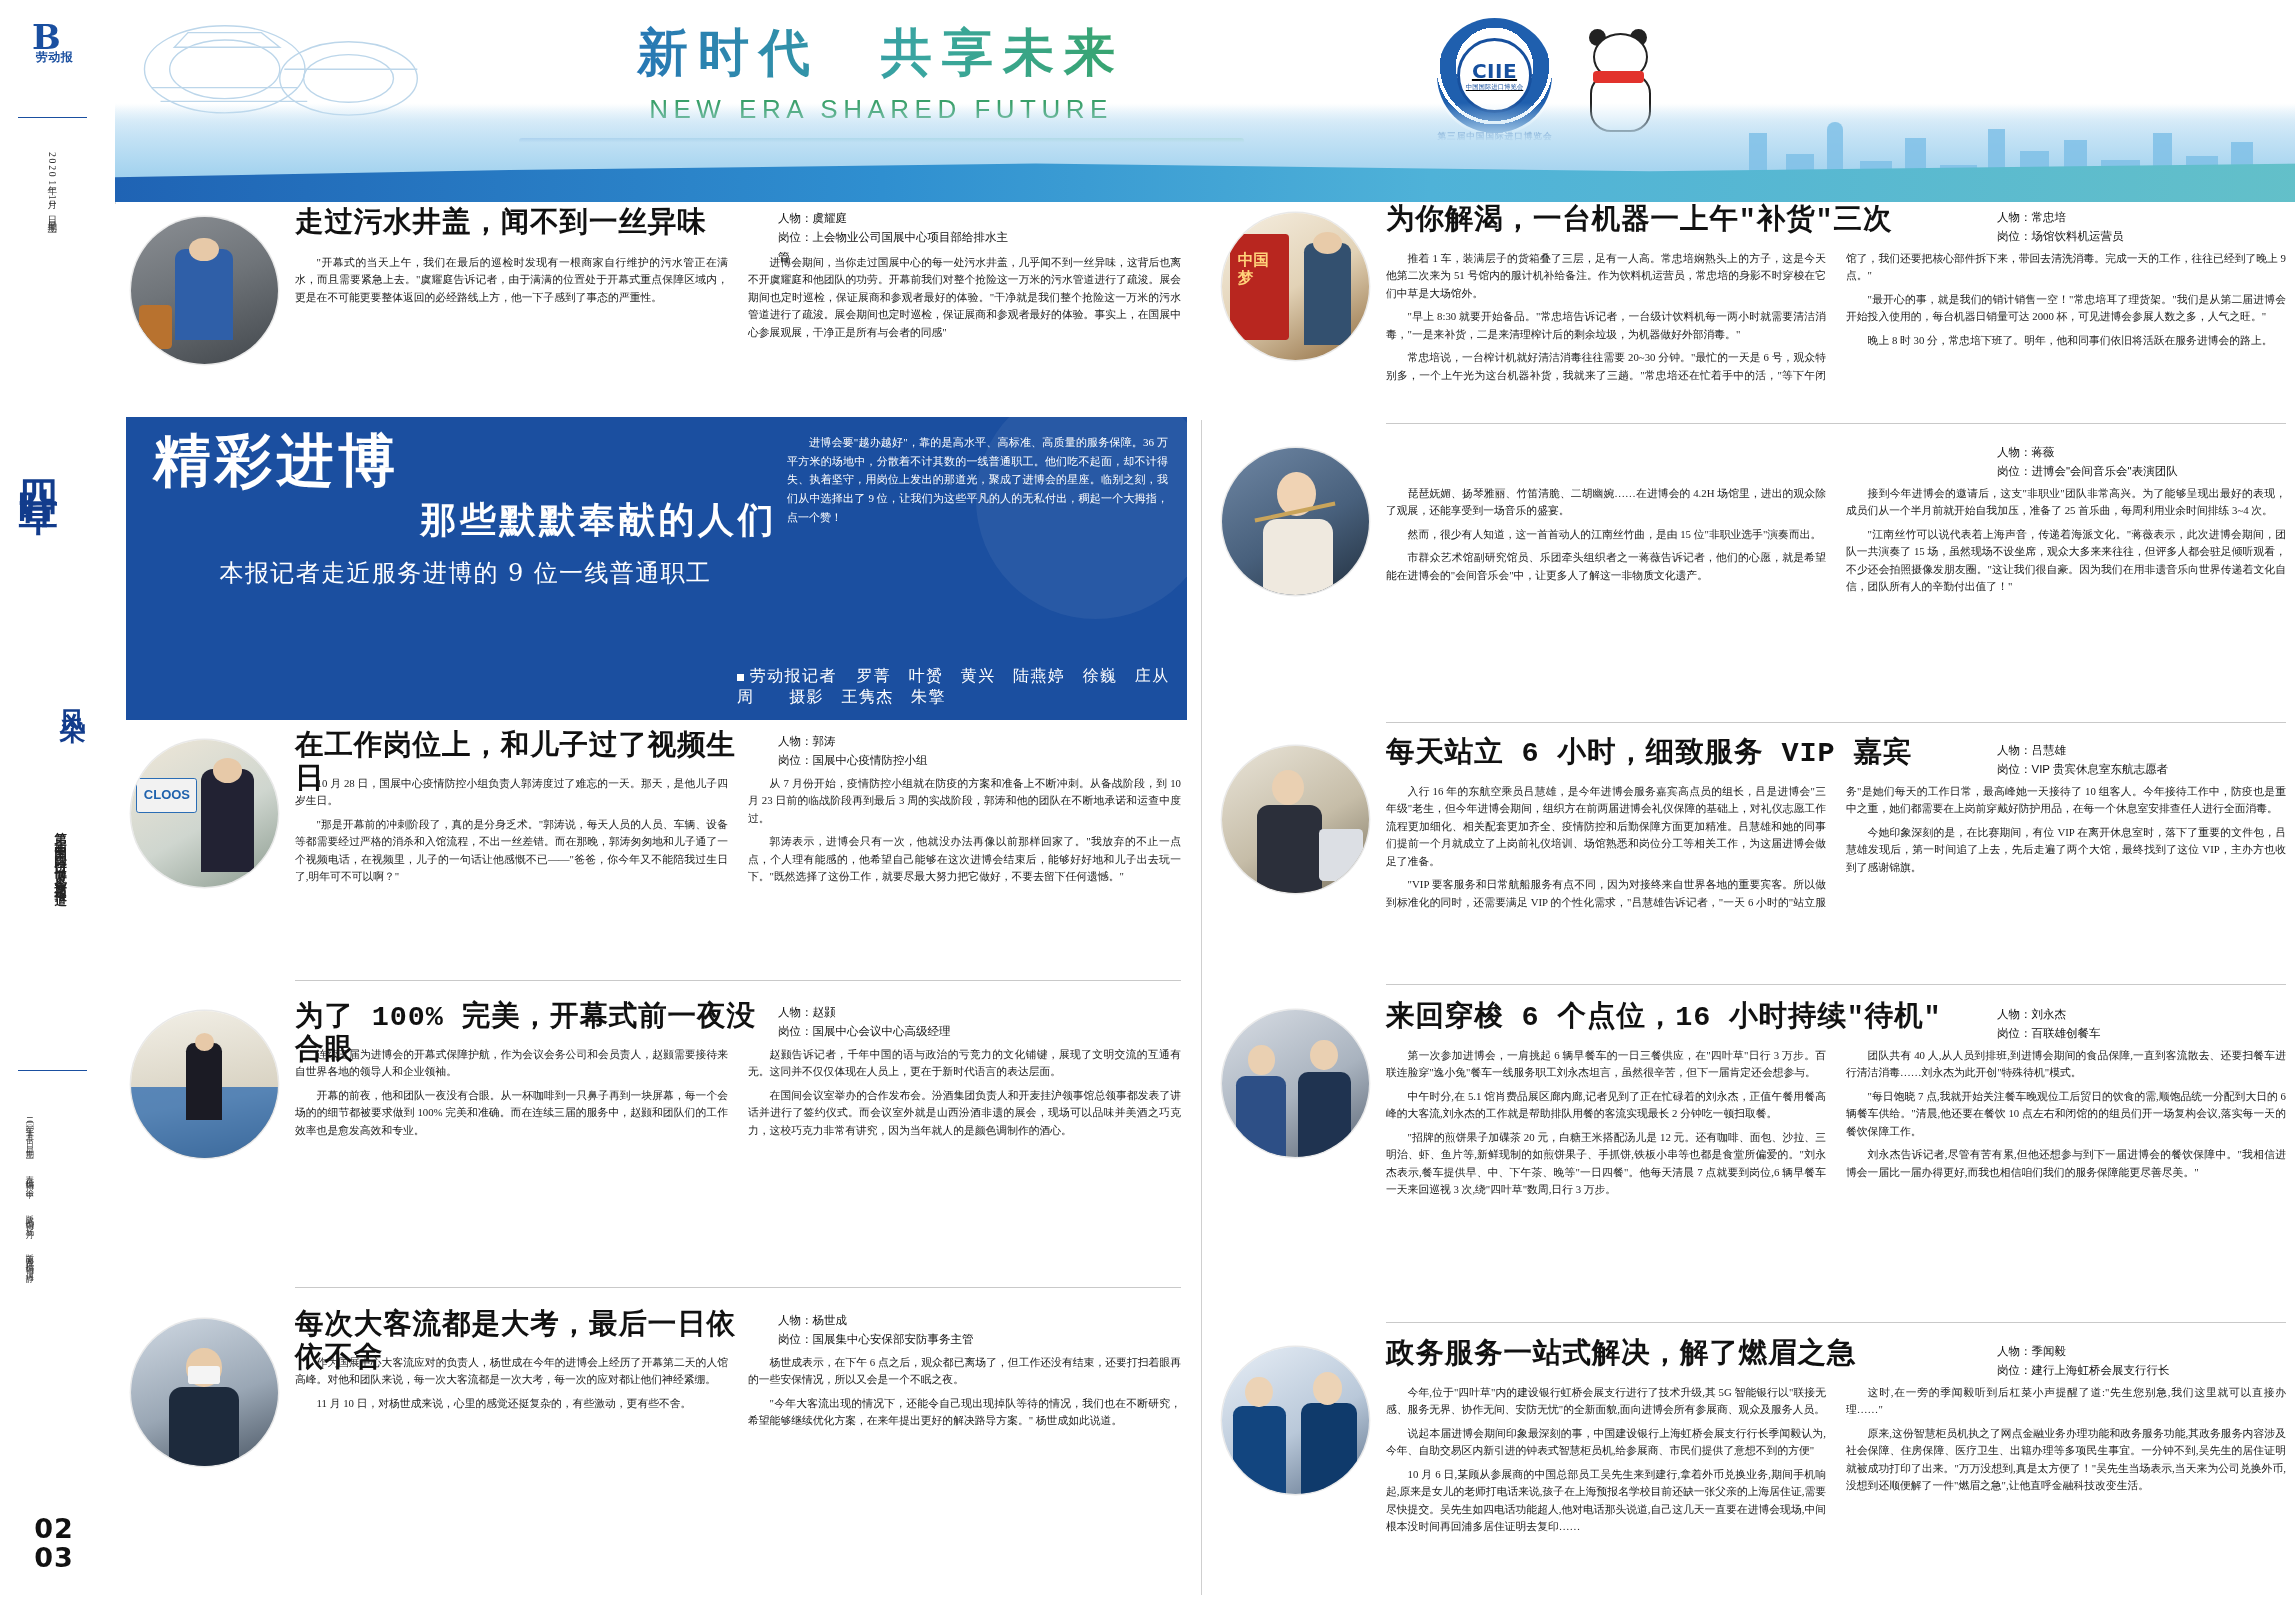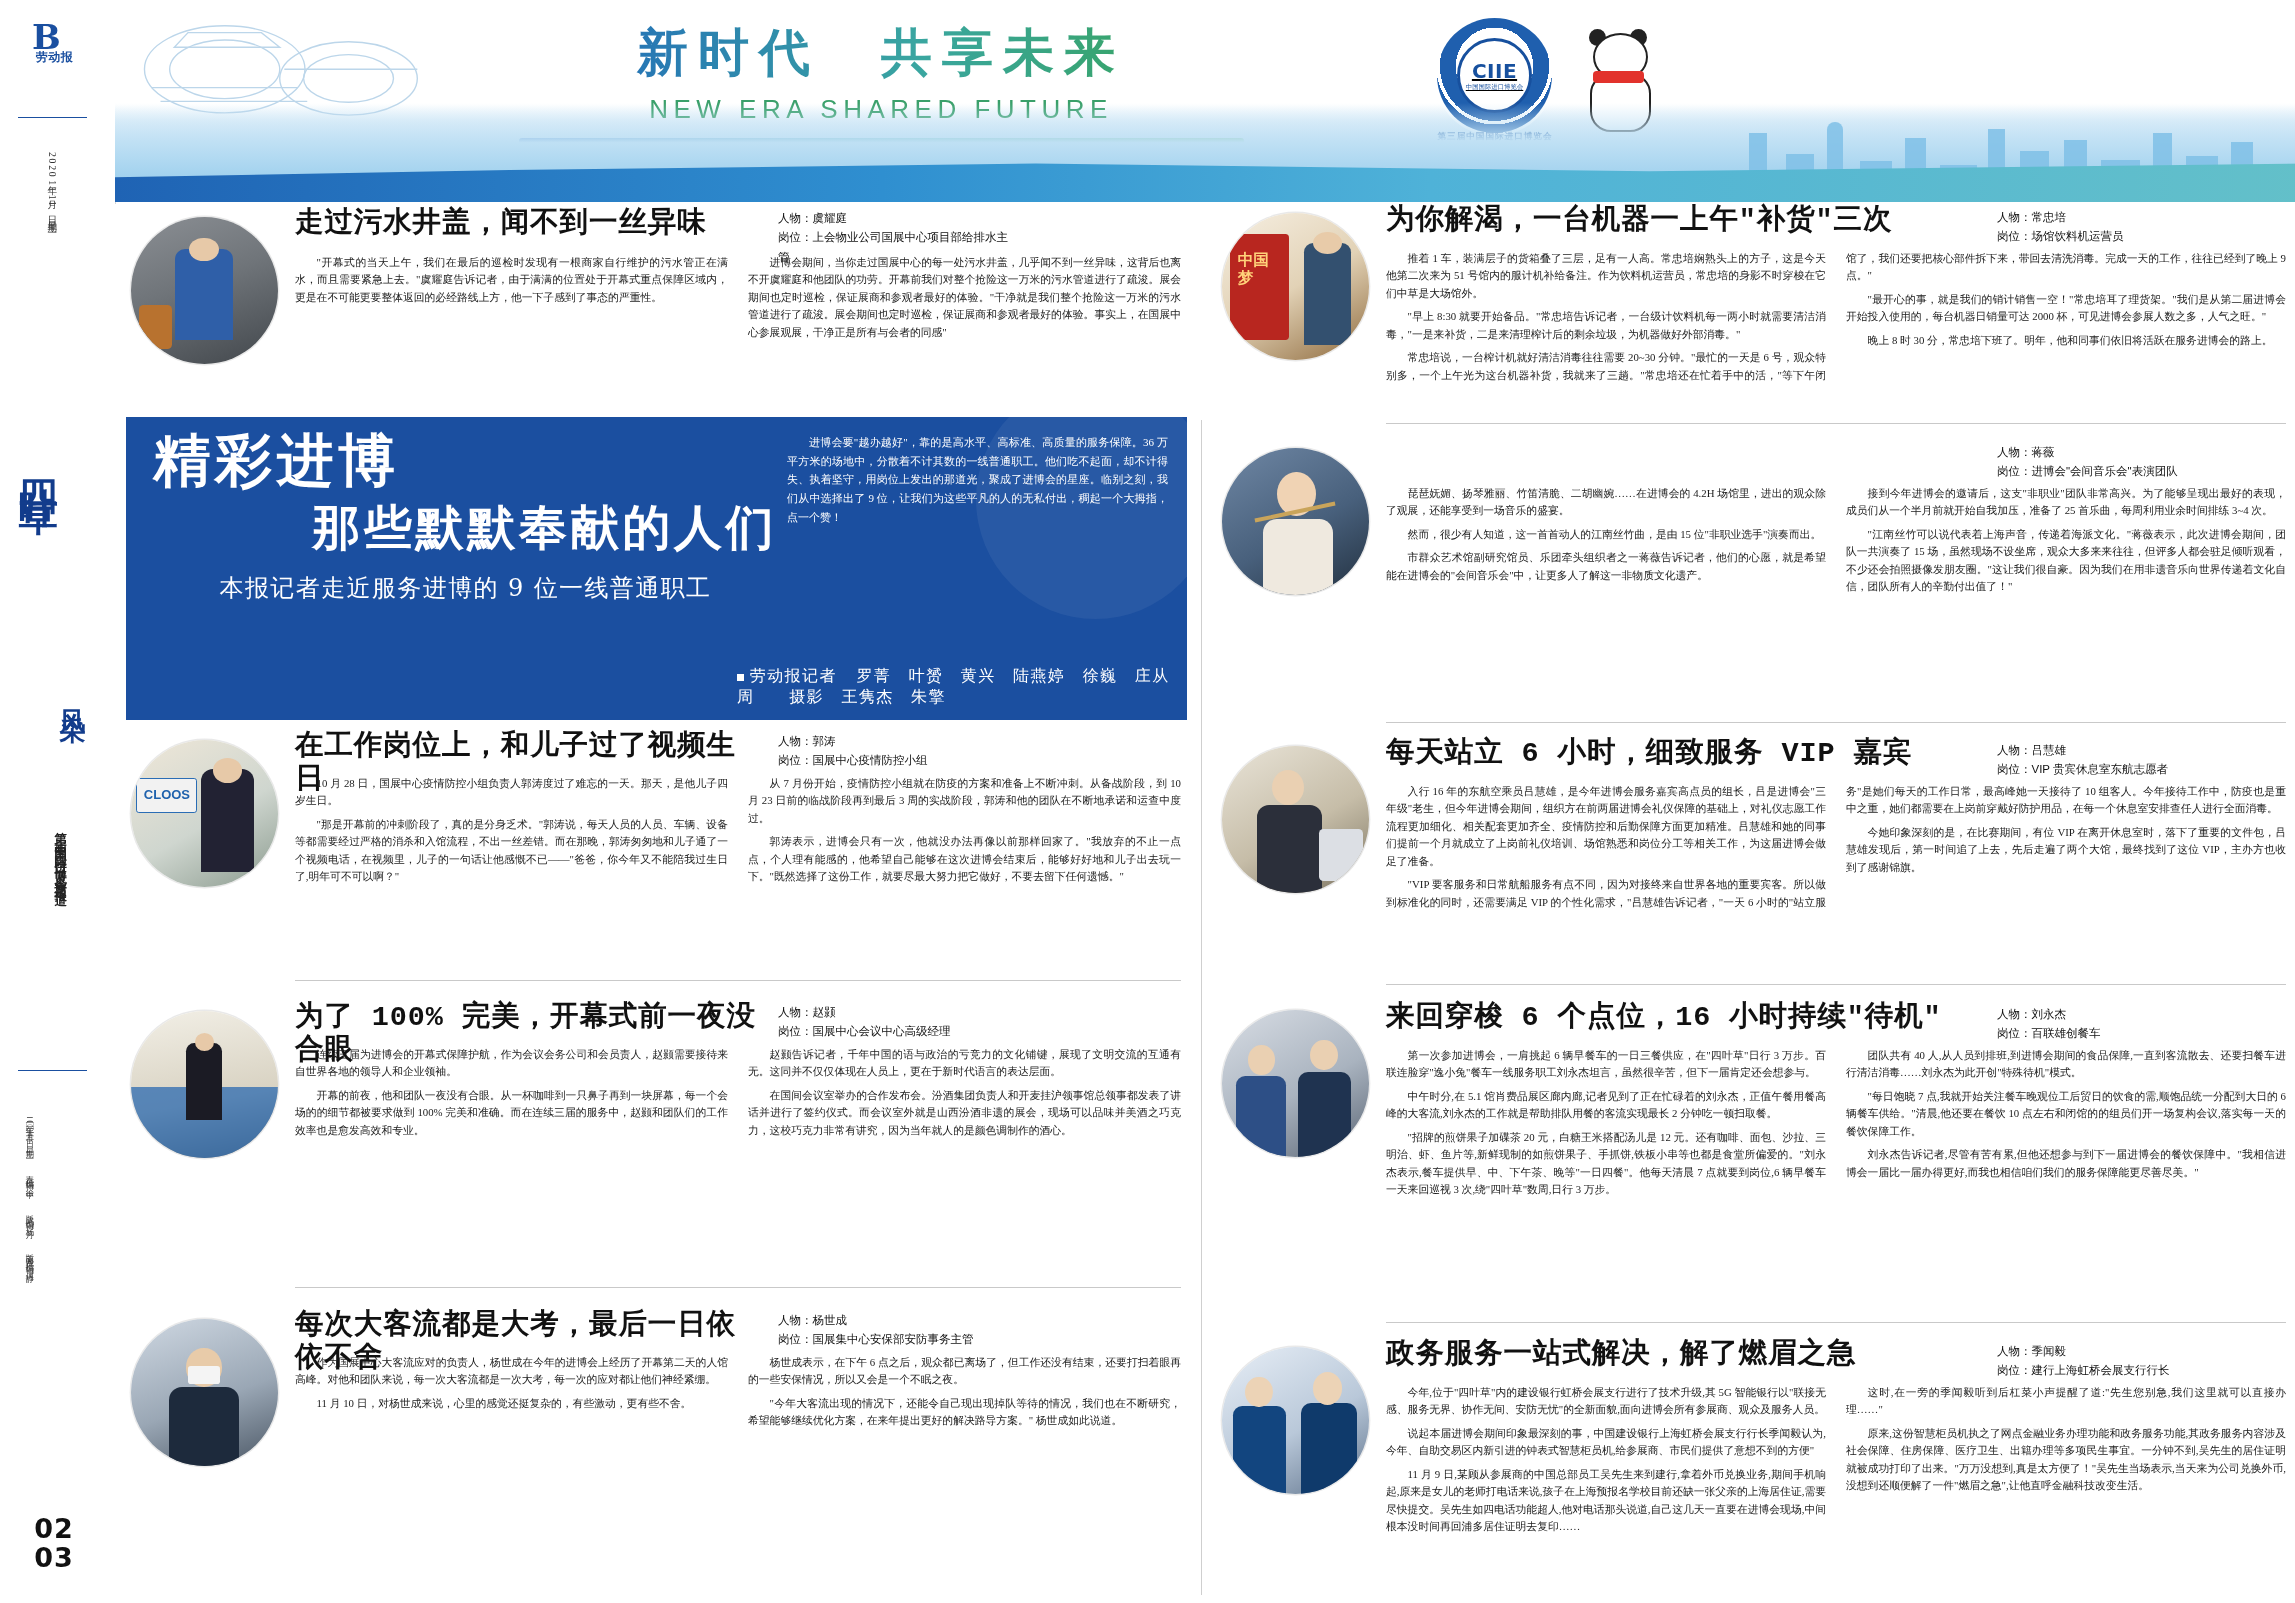--- a/index.html
+++ b/index.html
@@ -75,21 +75,21 @@
 
   
   .photo{border-radius:50%;overflow:hidden;position:relative;box-shadow:0 0 0 1.4px #e9e9e9;}
   .ph-inner{position:absolute;inset:0;}
 
   
   .feature{position:absolute;left:11px;top:216px;width:1061px;height:303px;background:#1b4fa0;overflow:hidden;}
   .feature .deco{position:absolute;right:-27.5px;top:-37px;width:239px;height:239px;border-radius:50%;background:rgba(255,255,255,.06);}
   .feat-title{position:absolute;left:27.5px;top:13px;width:624px;}
   .feat-title .l1{font-size:57px;font-weight:bold;color:#ffffff;letter-spacing:4.6px;font-family:"DejaVu Serif",serif;line-height:1.06;}
-  .feat-title .l2{margin-top:5.5px;font-size:48px;font-weight:bold;color:#ffffff;letter-spacing:3.7px;font-family:"DejaVu Serif",serif;text-align:right;}
+  .feat-title .l2{margin-top:5.5px;font-size:36px;font-weight:bold;color:#ffffff;letter-spacing:3.7px;font-family:"DejaVu Serif",serif;text-align:right;}
   .feat-title .l3{margin-top:12px;font-size:24px;color:#ffffff;letter-spacing:1.4px;text-align:center;font-family:"DejaVu Serif",serif;}
   .feat-lead{position:absolute;right:19px;top:15.6px;width:381px;color:#fff;font-size:11px;line-height:1.72;text-align:justify;text-indent:2em;}
   .feat-credit{position:absolute;left:611px;bottom:12px;color:#fff;font-size:16px;letter-spacing:1.4px;font-family:"Liberation Sans",sans-serif;}
   .feat-credit .sq{display:inline-block;width:7.3px;height:7.3px;background:#fff;margin-right:5.5px;}
 </style>
 </head>
 <body>
 
 <div class="page">
 
@@ -388,21 +388,21 @@
         <div style="position:absolute;left:169px;top:0;width:565px;">
           <div class="art-head h-main">政务服务一站式解决，解了燃眉之急</div>
         </div>
         <div style="position:absolute;left:780px;top:3.7px;width:220px;">
           <div class="meta">人物：季闻毅</div>
           <div class="meta">岗位：建行上海虹桥会展支行行长</div>
         </div>
         <div class="body-txt two-col" style="position:absolute;left:169px;top:46px;width:900px;height:207px;">
           <p>今年,位于"四叶草"内的建设银行虹桥会展支行进行了技术升级,其 5G 智能银行以"联接无感、服务无界、协作无间、安防无忧"的全新面貌,面向进博会所有参展商、观众及服务人员。</p>
           <p>说起本届进博会期间印象最深刻的事，中国建设银行上海虹桥会展支行行长季闻毅认为,今年、自助交易区内新引进的钟表式智慧柜员机,给参展商、市民们提供了意想不到的方便"</p>
-          <p>11 月 9 日,某顾从参展商的中国总部员工吴先生来到建行,拿着外币兑换业务,期间手机响起,原来是女儿的老师打电话来说,孩子在上海预报名学校目前还缺一张父亲的上海居住证,需要尽快提交。吴先生如四电话功能超人,他对电话那头说道,自己这几天一直要在进博会现场,中间根本没时间再回浦多居住证明去复印……</p>
+          <p>10 月 6 日,某顾从参展商的中国总部员工吴先生来到建行,拿着外币兑换业务,期间手机响起,原来是女儿的老师打电话来说,孩子在上海预报名学校目前还缺一张父亲的上海居住证,需要尽快提交。吴先生如四电话功能超人,他对电话那头说道,自己这几天一直要在进博会现场,中间根本没时间再回浦多居住证明去复印……</p>
           <p>这时,在一旁的季闻毅听到后杠菜小声提醒了道:"先生您别急,我们这里就可以直接办理……"</p>
           <p>原来,这份智慧柜员机执之了网点金融业务办理功能和政务服务功能,其政务服务内容涉及社会保障、住房保障、医疗卫生、出籍办理等多项民生事宜。一分钟不到,吴先生的居住证明就被成功打印了出来。"万万没想到,真是太方便了！"吴先生当场表示,当天来为公司兑换外币,没想到还顺便解了一件"燃眉之急",让他直呼金融科技改变生活。</p>
         </div>
       </div>
 
     </div>
   </div>
 </div>
 
 

